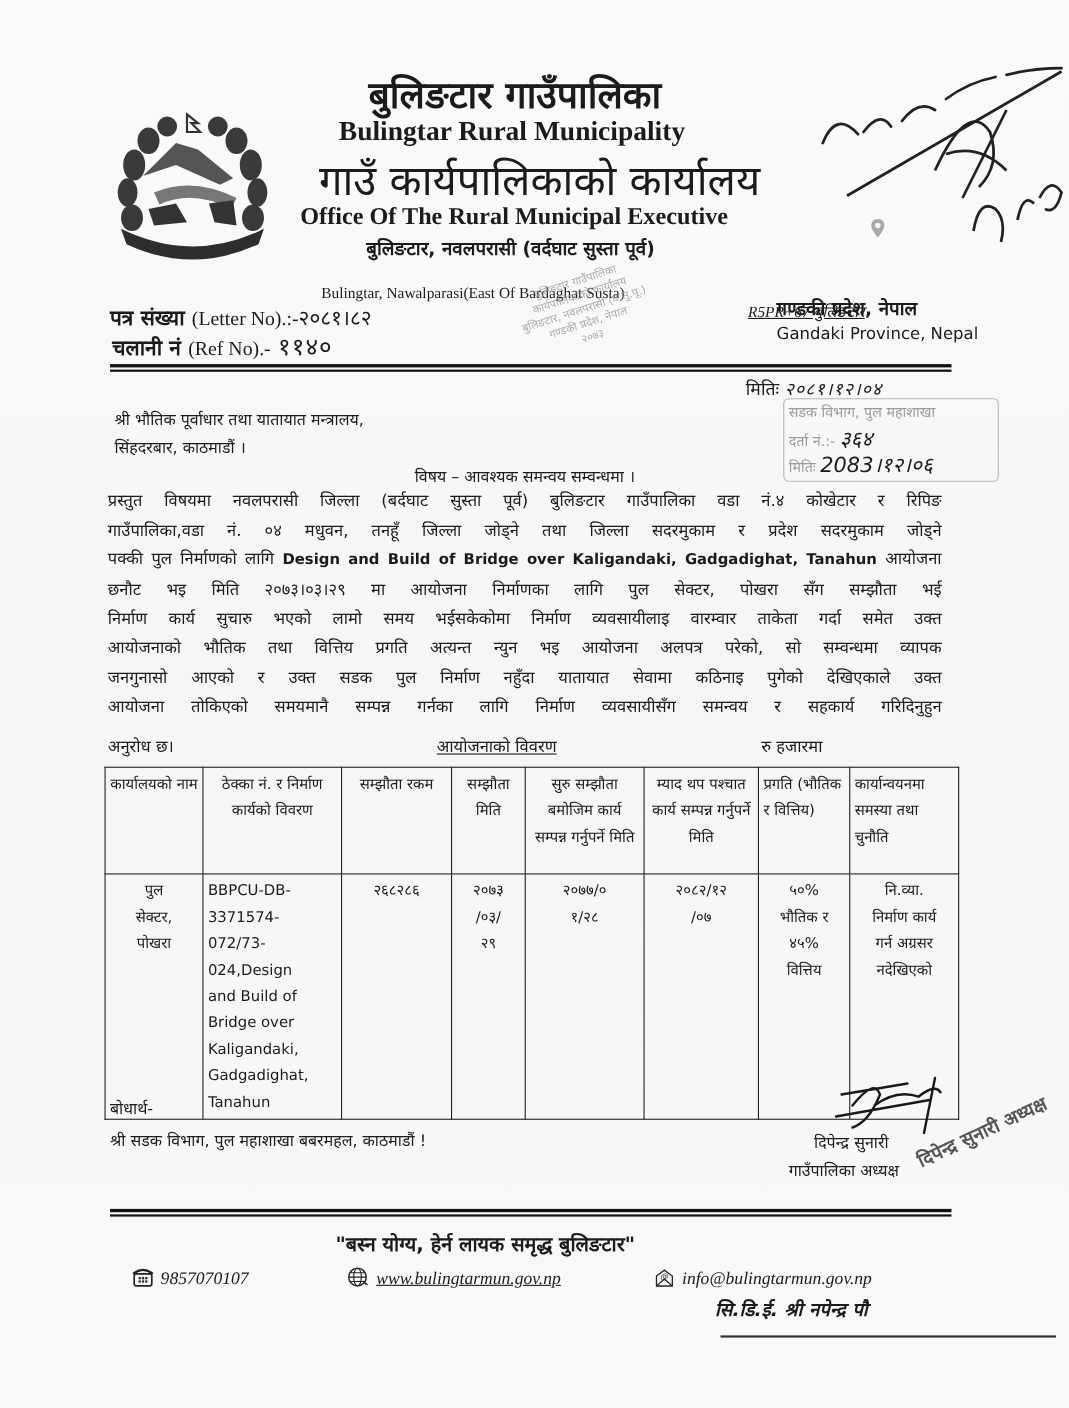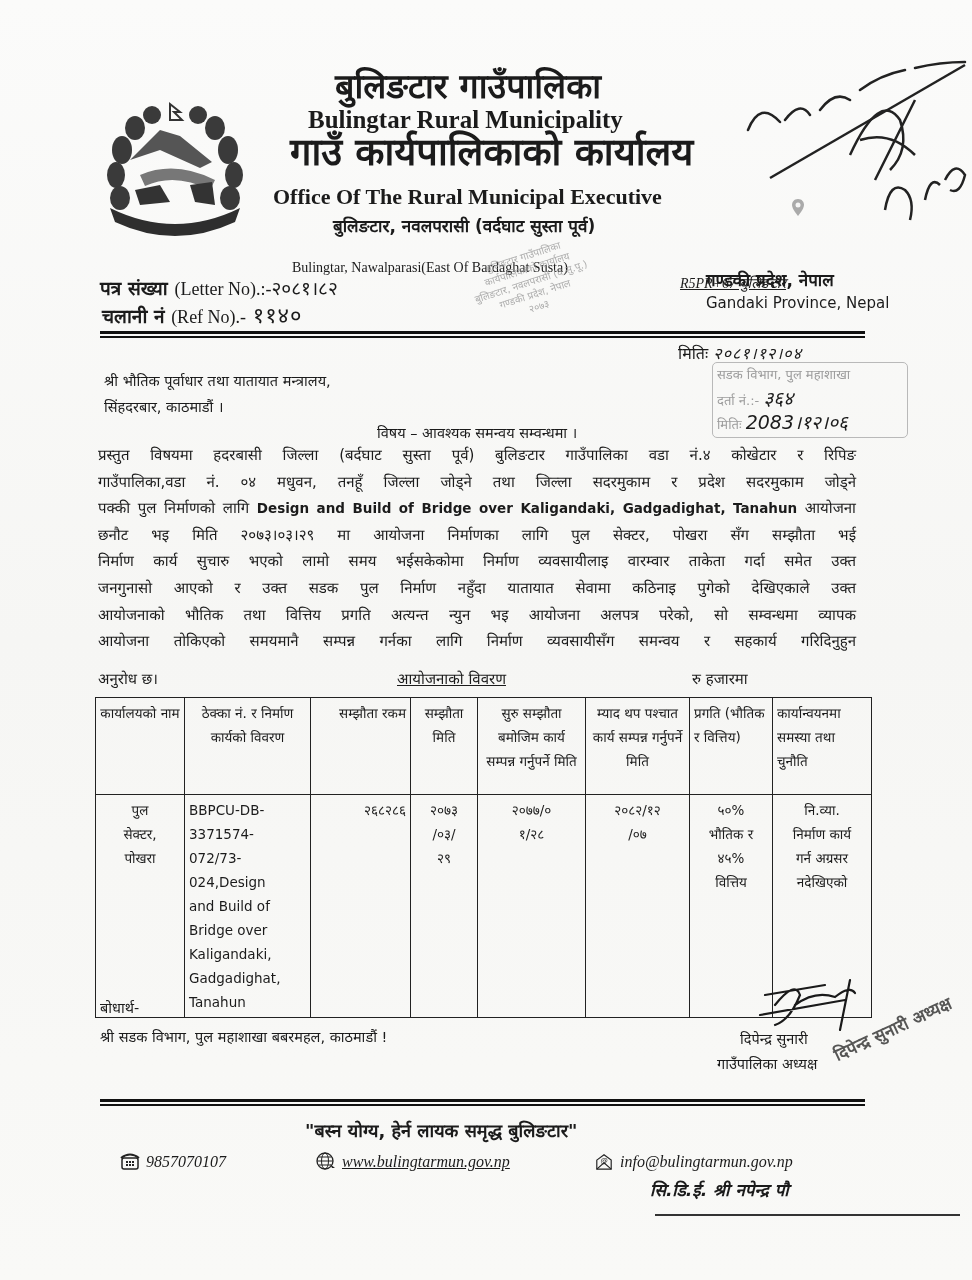--- a/index.html
+++ b/index.html
@@ -14,21 +14,21 @@
   .abs { position: absolute; white-space: nowrap; }
   .serif { font-family: "Liberation Serif", "DejaVu Serif", serif; }
   .sans { font-family: "DejaVu Sans", sans-serif; }
 
   
   .emblem { position: absolute; left: 100px; top: 90px; width: 150px; height: 150px; }
 
   
   .t-np1 { left: 335px; top: 62px; font-size: 34px; font-weight: bold; }
   .t-en1 { left: 308px; top: 106px; font-size: 25px; font-weight: bold; }
-  .t-np2 { left: 290px; top: 124px; font-size: 38px; font-weight: bold; }
+  .t-np2 { left: 290px; top: 136px; font-size: 38px; font-weight: normal; }
   .t-en2 { left: 273px; top: 184px; font-size: 22px; font-weight: bold; }
   .t-np3 { left: 333px; top: 214px; font-size: 17px; font-weight: bold; }
   .t-en3 { left: 292px; top: 260px; font-size: 14px; font-weight: normal; }
 
   .plus-code { left: 680px; top: 242px; font-size: 14px; font-style: italic; text-decoration: underline; margin-top: 31px; }
   .prov-np { left: 706px; top: 268px; font-size: 17px; font-weight: bold; }
   .prov-en { left: 706px; top: 294px; font-size: 15px; }
   .pin-icon { position: absolute; left: 790px; top: 198px; width: 16px; height: 20px; }
 
   .letter-no { left: 100px; top: 275px; font-size: 19px; font-weight: bold; }
@@ -65,21 +65,21 @@
 
   
   table.proj { position: absolute; left: 95px; top: 697px; border-collapse: collapse;
     font-size: 13.5px; color: #1b1b1b; }
   table.proj td, table.proj th { border: 1.5px solid #222; vertical-align: top; padding: 3px 4px;
     font-weight: normal; line-height: 24px; }
   table.proj th { height: 90px; }
   table.proj td { height: 173px; }
   .c1 { width: 80px; text-align: center; }
   .c2 { width: 117px; text-align: center; }
-  .c3 { width: 91px; text-align: right; }
+  .c3 { width: 91px; text-align: center; }
   .c4 { width: 58px; text-align: center; }
   .c5 { width: 99px; text-align: center; }
   .c6 { width: 95px; text-align: center; }
   .c7 { width: 74px; text-align: left; margin-left: 29px; }
   .c8 { width: 90px; text-align: left; }
   td.c2 { text-align: left; font-size: 13.5px; line-height: 21px; }
   td.c7, td.c8 { text-align: center; }
   .multiline { white-space: pre-line; }
 
   .cc-lbl { left: 100px; top: 997px; font-size: 14.5px; }
@@ -185,27 +185,27 @@
       <span>मितिः</span>
       <span class="hw">2083।१२।०६</span>
     </div>
   </div>
 
   <div class="abs addr1 sans">श्री भौतिक पूर्वाधार तथा यातायात मन्त्रालय,</div>
   <div class="abs addr2 sans">सिंहदरबार, काठमाडौं ।</div>
   <div class="abs subject sans">विषय – आवश्यक समन्वय सम्वन्धमा ।</div>
 
   <div class="para sans">
-    <span class="ln">प्रस्तुत विषयमा हदरबासी जिल्ला (बर्दघाट सुस्ता पूर्व) बुलिङटार गाउँपालिका वडा नं.४ कोखेटार र रिपिङ</span>
+    <span class="ln">प्रस्तुत विषयमा नवलपरासी जिल्ला (बर्दघाट सुस्ता पूर्व) बुलिङटार गाउँपालिका वडा नं.४ कोखेटार र रिपिङ</span>
     <span class="ln">गाउँपालिका,वडा नं. ०४ मधुवन, तनहूँ जिल्ला जोड्ने तथा जिल्ला सदरमुकाम र प्रदेश सदरमुकाम जोड्ने</span>
     <span class="ln"><span>पक्की पुल निर्माणको लागि</span> <span class="en">Design and Build of Bridge over Kaligandaki, Gadgadighat, Tanahun</span> <span>आयोजना</span></span>
     <span class="ln">छनौट भइ मिति २०७३।०३।२९ मा आयोजना निर्माणका लागि पुल सेक्टर, पोखरा सँग सम्झौता भई</span>
     <span class="ln">निर्माण कार्य सुचारु भएको लामो समय भईसकेकोमा निर्माण व्यवसायीलाइ वारम्वार ताकेता गर्दा समेत उक्त</span>
+    <span class="ln">आयोजनाको भौतिक तथा वित्तिय प्रगति अत्यन्त न्युन भइ आयोजना अलपत्र परेको, सो सम्वन्धमा व्यापक</span>
     <span class="ln">जनगुनासो आएको र उक्त सडक पुल निर्माण नहुँदा यातायात सेवामा कठिनाइ पुगेको देखिएकाले उक्त</span>
-    <span class="ln">आयोजनाको भौतिक तथा वित्तिय प्रगति अत्यन्त न्युन भइ आयोजना अलपत्र परेको, सो सम्वन्धमा व्यापक</span>
     <span class="ln">आयोजना तोकिएको समयमानै सम्पन्न गर्नका लागि निर्माण व्यवसायीसँग समन्वय र सहकार्य गरिदिनुहुन</span>
   </div>
 
   <div class="abs req-line sans">अनुरोध छ।</div>
   <div class="abs tbl-title sans">आयोजनाको विवरण</div>
   <div class="abs unit-lbl sans">रु हजारमा</div>
 
   <table class="proj sans">
     <tbody>
         <tr>

